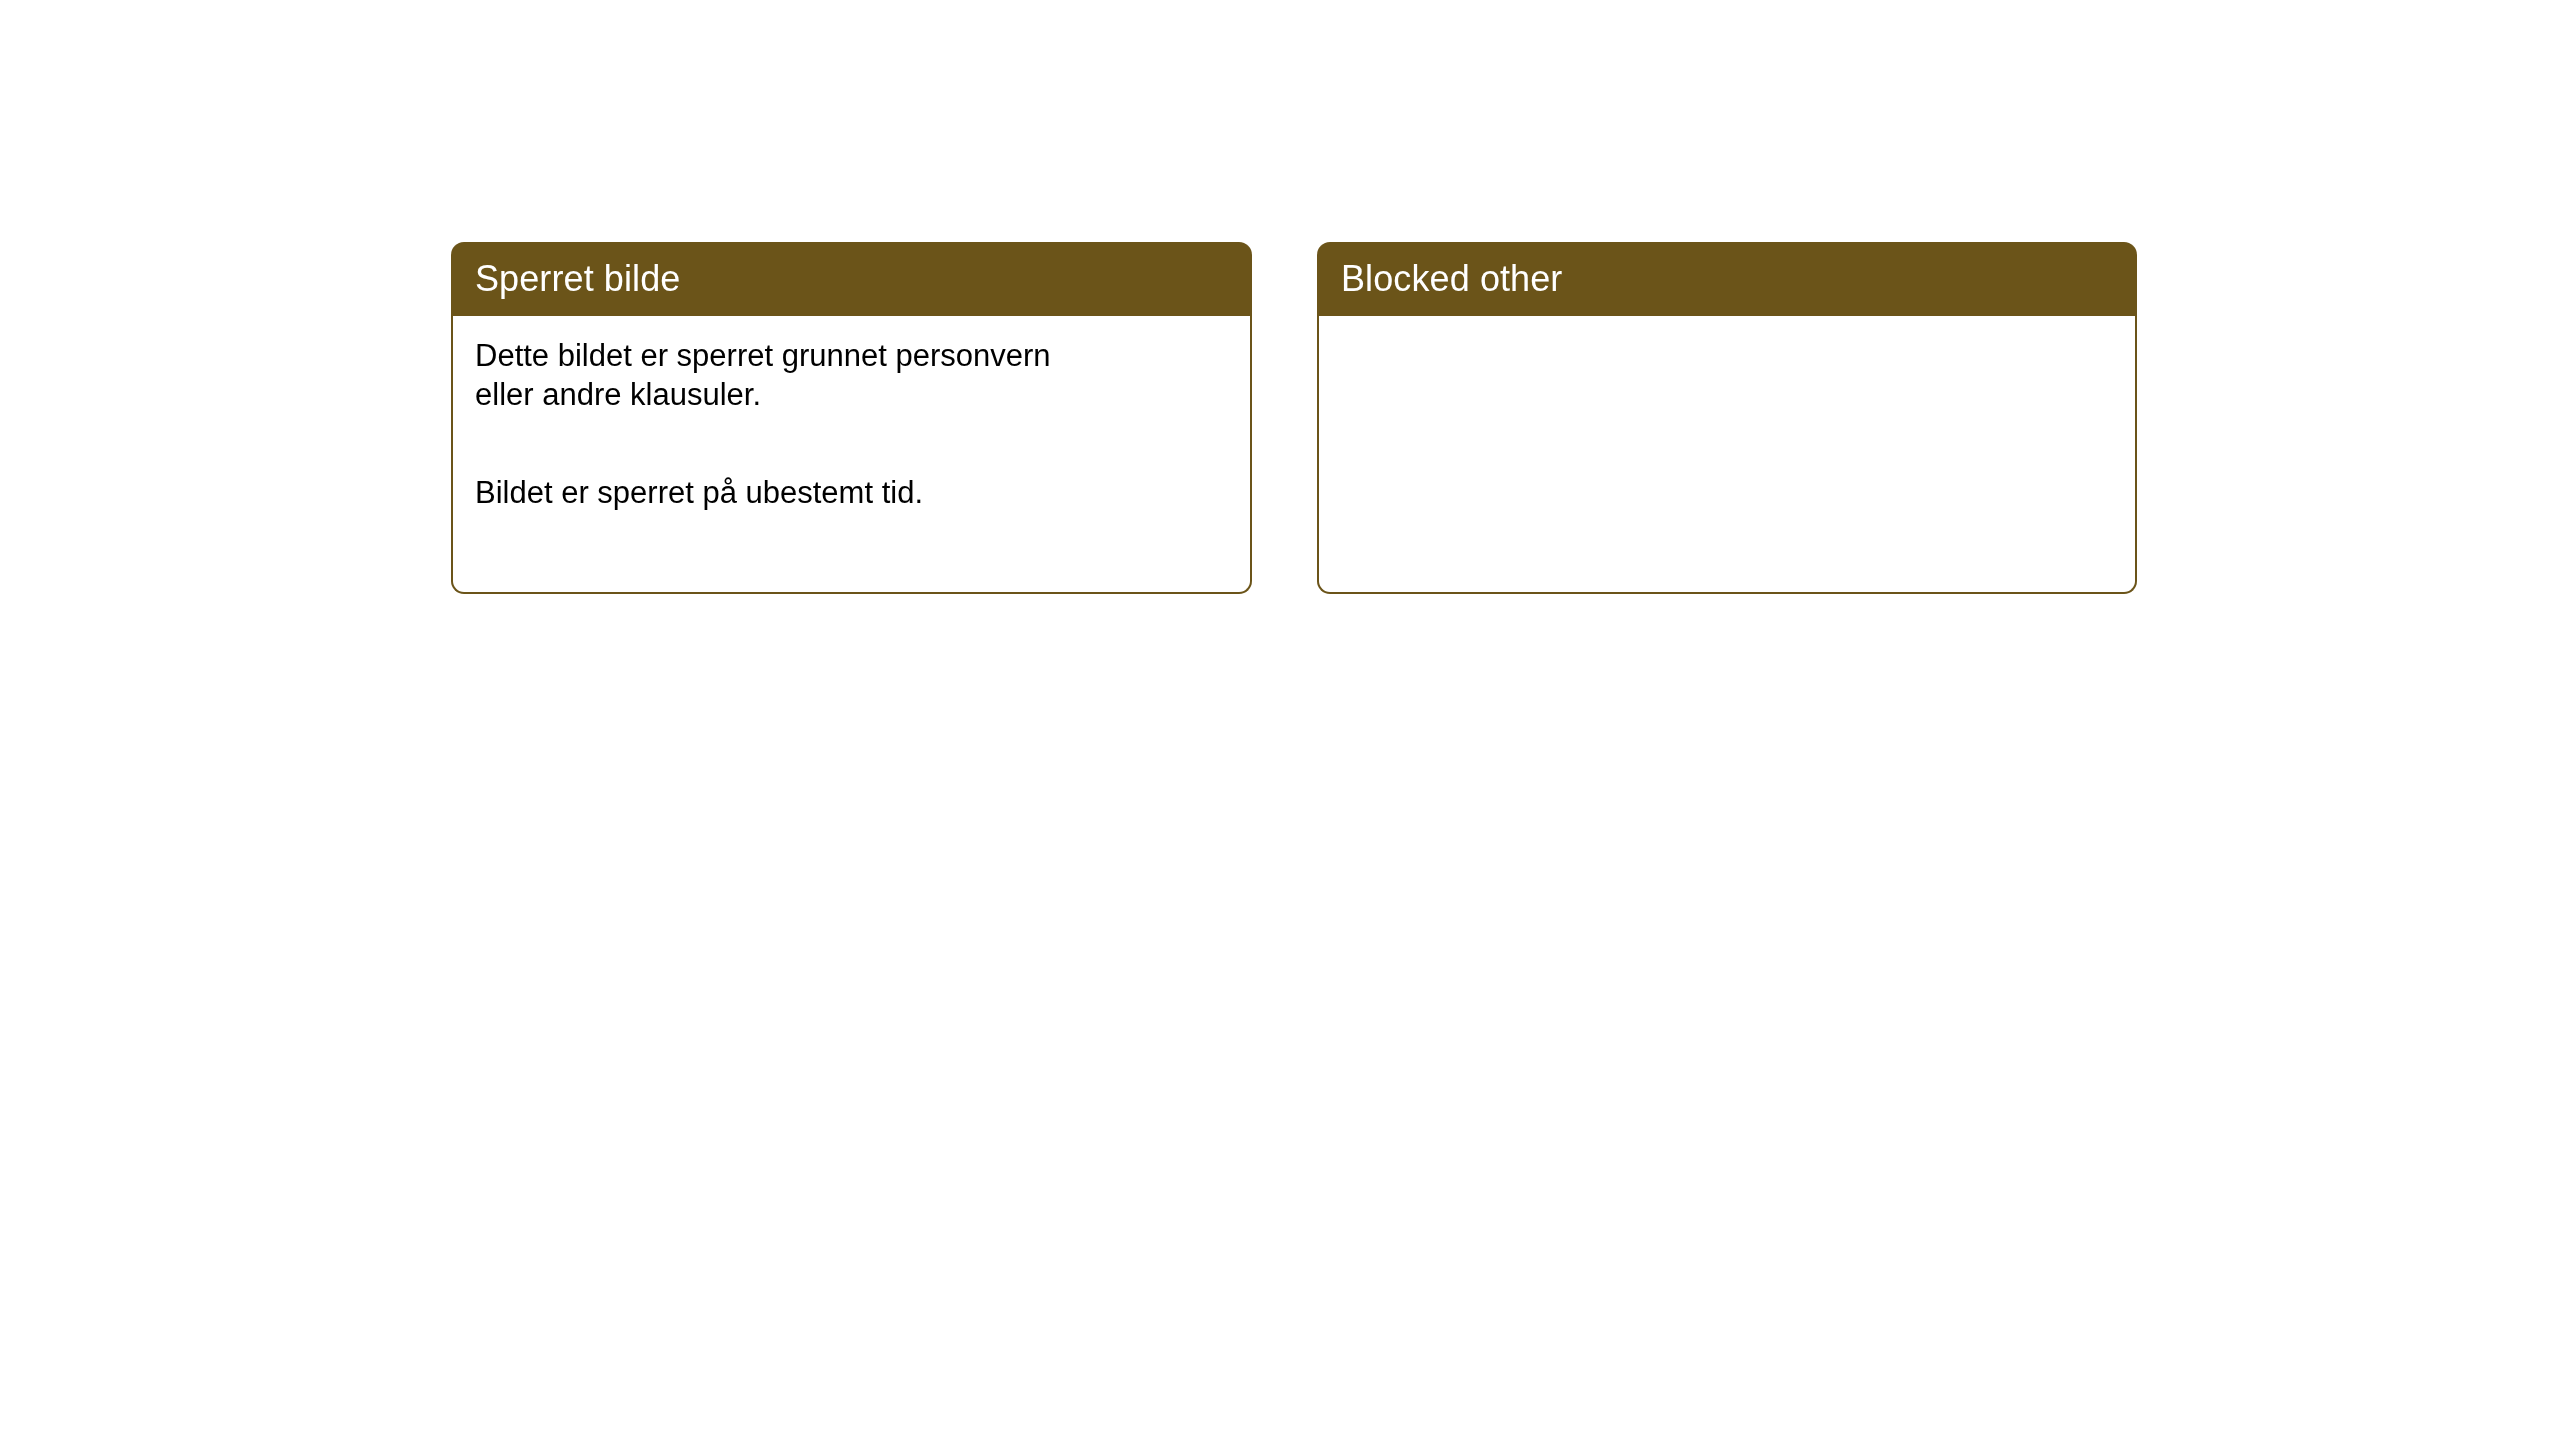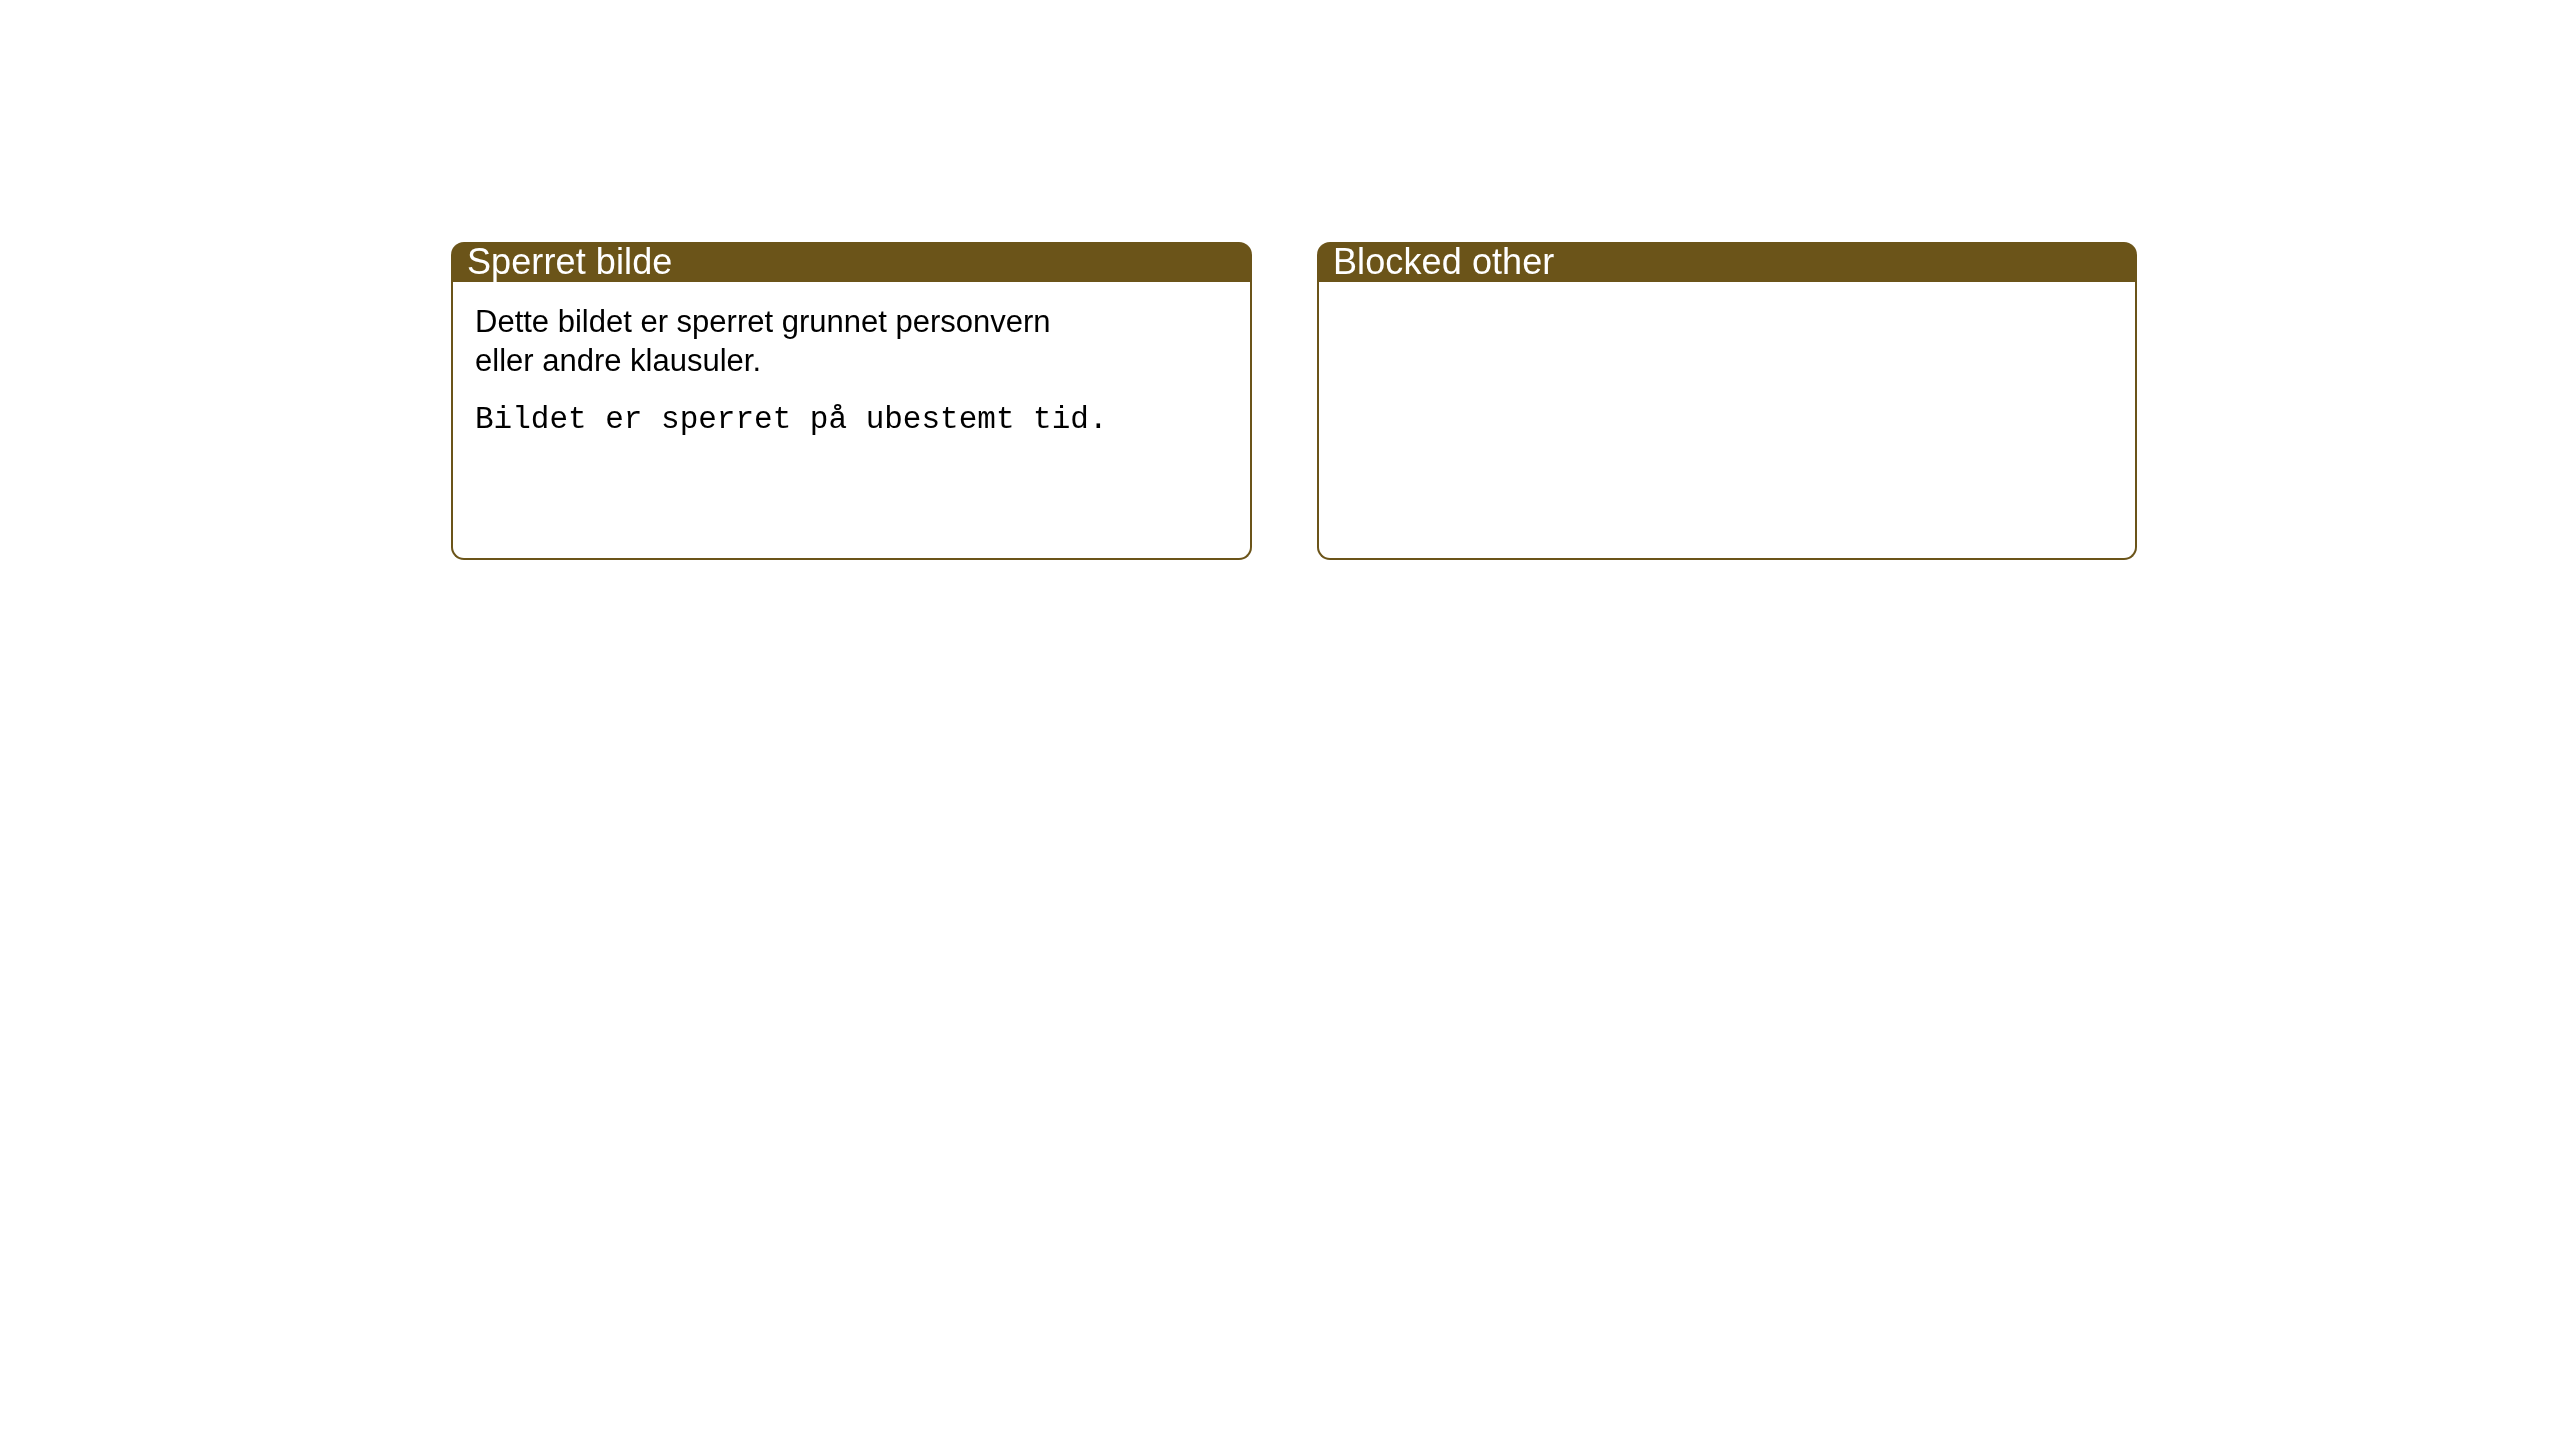--- a/index.html
+++ b/index.html
@@ -36,22 +36,22 @@
     left: 1317px;
     top: 242px;
     width: 820px;
   }
 
   .card-header {
     box-sizing: border-box;
     background: #6b5419;
     border-top-left-radius: 13px;
     border-top-right-radius: 13px;
-    height: 40px;
-    padding: 0 0 0 16px;
+    height: 74px;
+    padding: 0 0 0 24px;
     display: flex;
     align-items: center;
     overflow: hidden;
   }
 
   .card-header-title {
     color: #ffffff;
     font-size: 36px;
     line-height: 40px;
     font-weight: 400;
@@ -74,22 +74,21 @@
   .card-paragraph {
     color: #000000;
     font-size: 31px;
     line-height: 39px;
     font-weight: 400;
     margin: 0;
     white-space: pre-line;
   }
 
   .card-paragraph + .card-paragraph {
-    margin-top: 20px;
-    font-family: Liberation Mono, monospace;
+    margin-top: 59px;
   }
 </style>
 </head>
 <body>
 
 <div id="notice-stage">
 
   <section class="notice-card card-left">
     <div class="card-header">
       <h2 class="card-header-title">Sperret bilde</h2>

